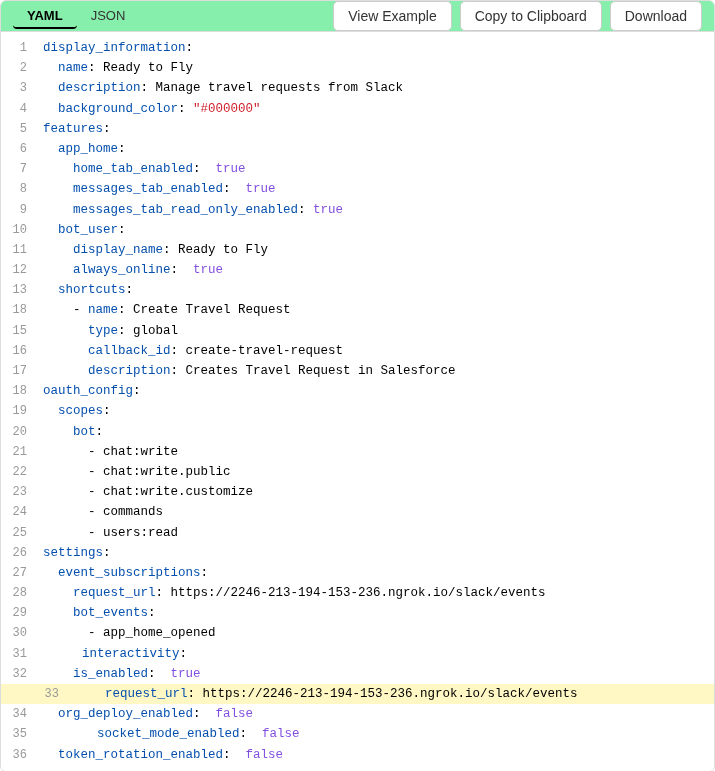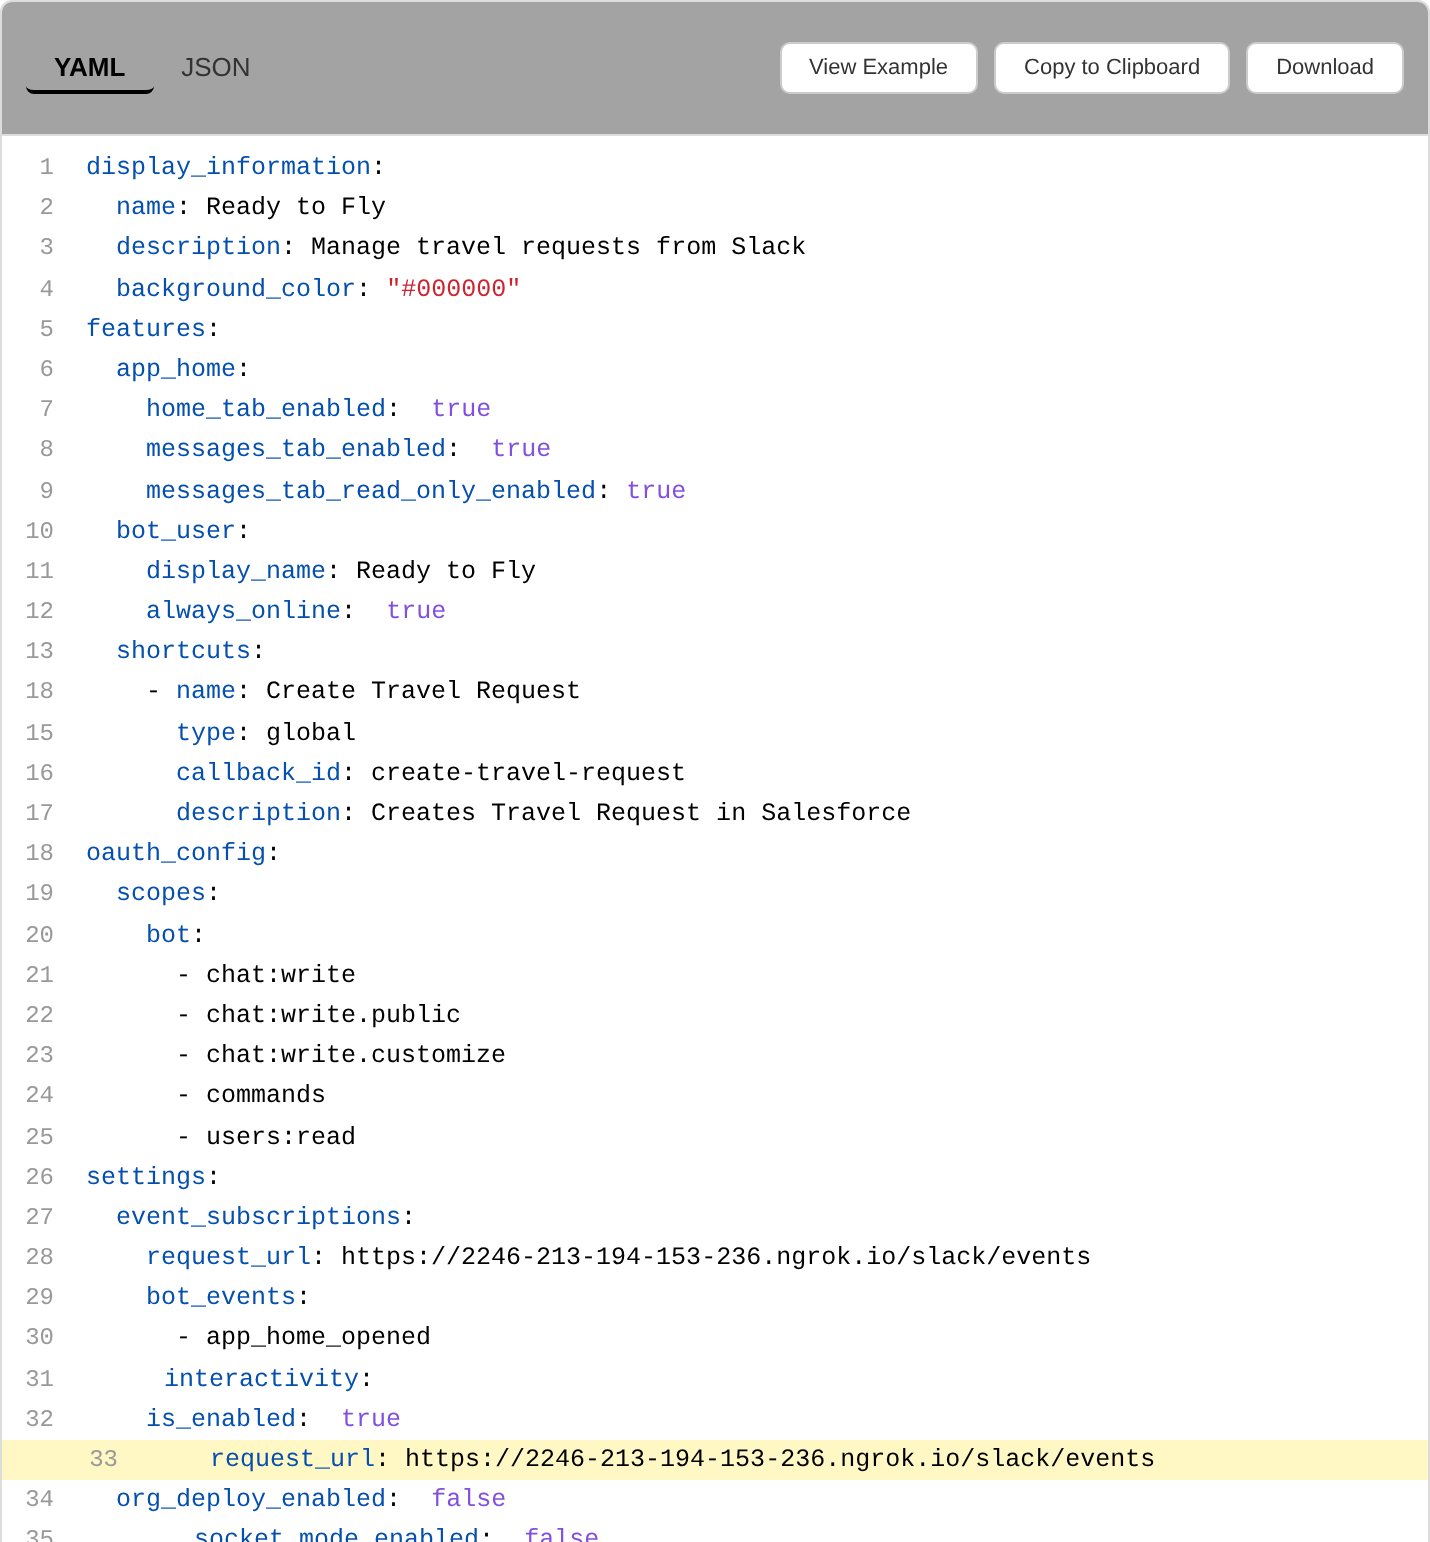--- a/index.html
+++ b/index.html
@@ -12,23 +12,23 @@
     .container {
       border: 1px solid #ddd;
       border-radius: 6px;
       overflow: hidden;
       margin: 0;
     }
     .header {
       display: flex;
       align-items: center;
       justify-content: space-between;
-      padding: 20px 12px;
+      padding: 0 12px;
       border-bottom: 1px solid #ddd;
-      background: #a3a3a3;
+      background: #86efac;
     }
     .tabs {
       display: flex;
       gap: 0;
     }
     .tab {
       padding: 4px 14px;
       font-size: 13px;
       font-weight: 500;
       cursor: pointer;
@@ -39,21 +39,21 @@
       font-weight: 700;
       color: #000;
       border-bottom: 2px solid #000;
     }
     .buttons {
       display: flex;
       gap: 8px;
     }
     .btn {
       padding: 6px 14px;
-      font-size: 11px;
+      font-size: 14px;
       border: 1px solid #ccc;
       border-radius: 5px;
       background: #fff;
       cursor: pointer;
       color: #333;
       font-weight: 500;
     }
 
     .code-area {
       font-family: 'SFMono-Regular', Consolas, 'Liberation Mono', Menlo, monospace;

